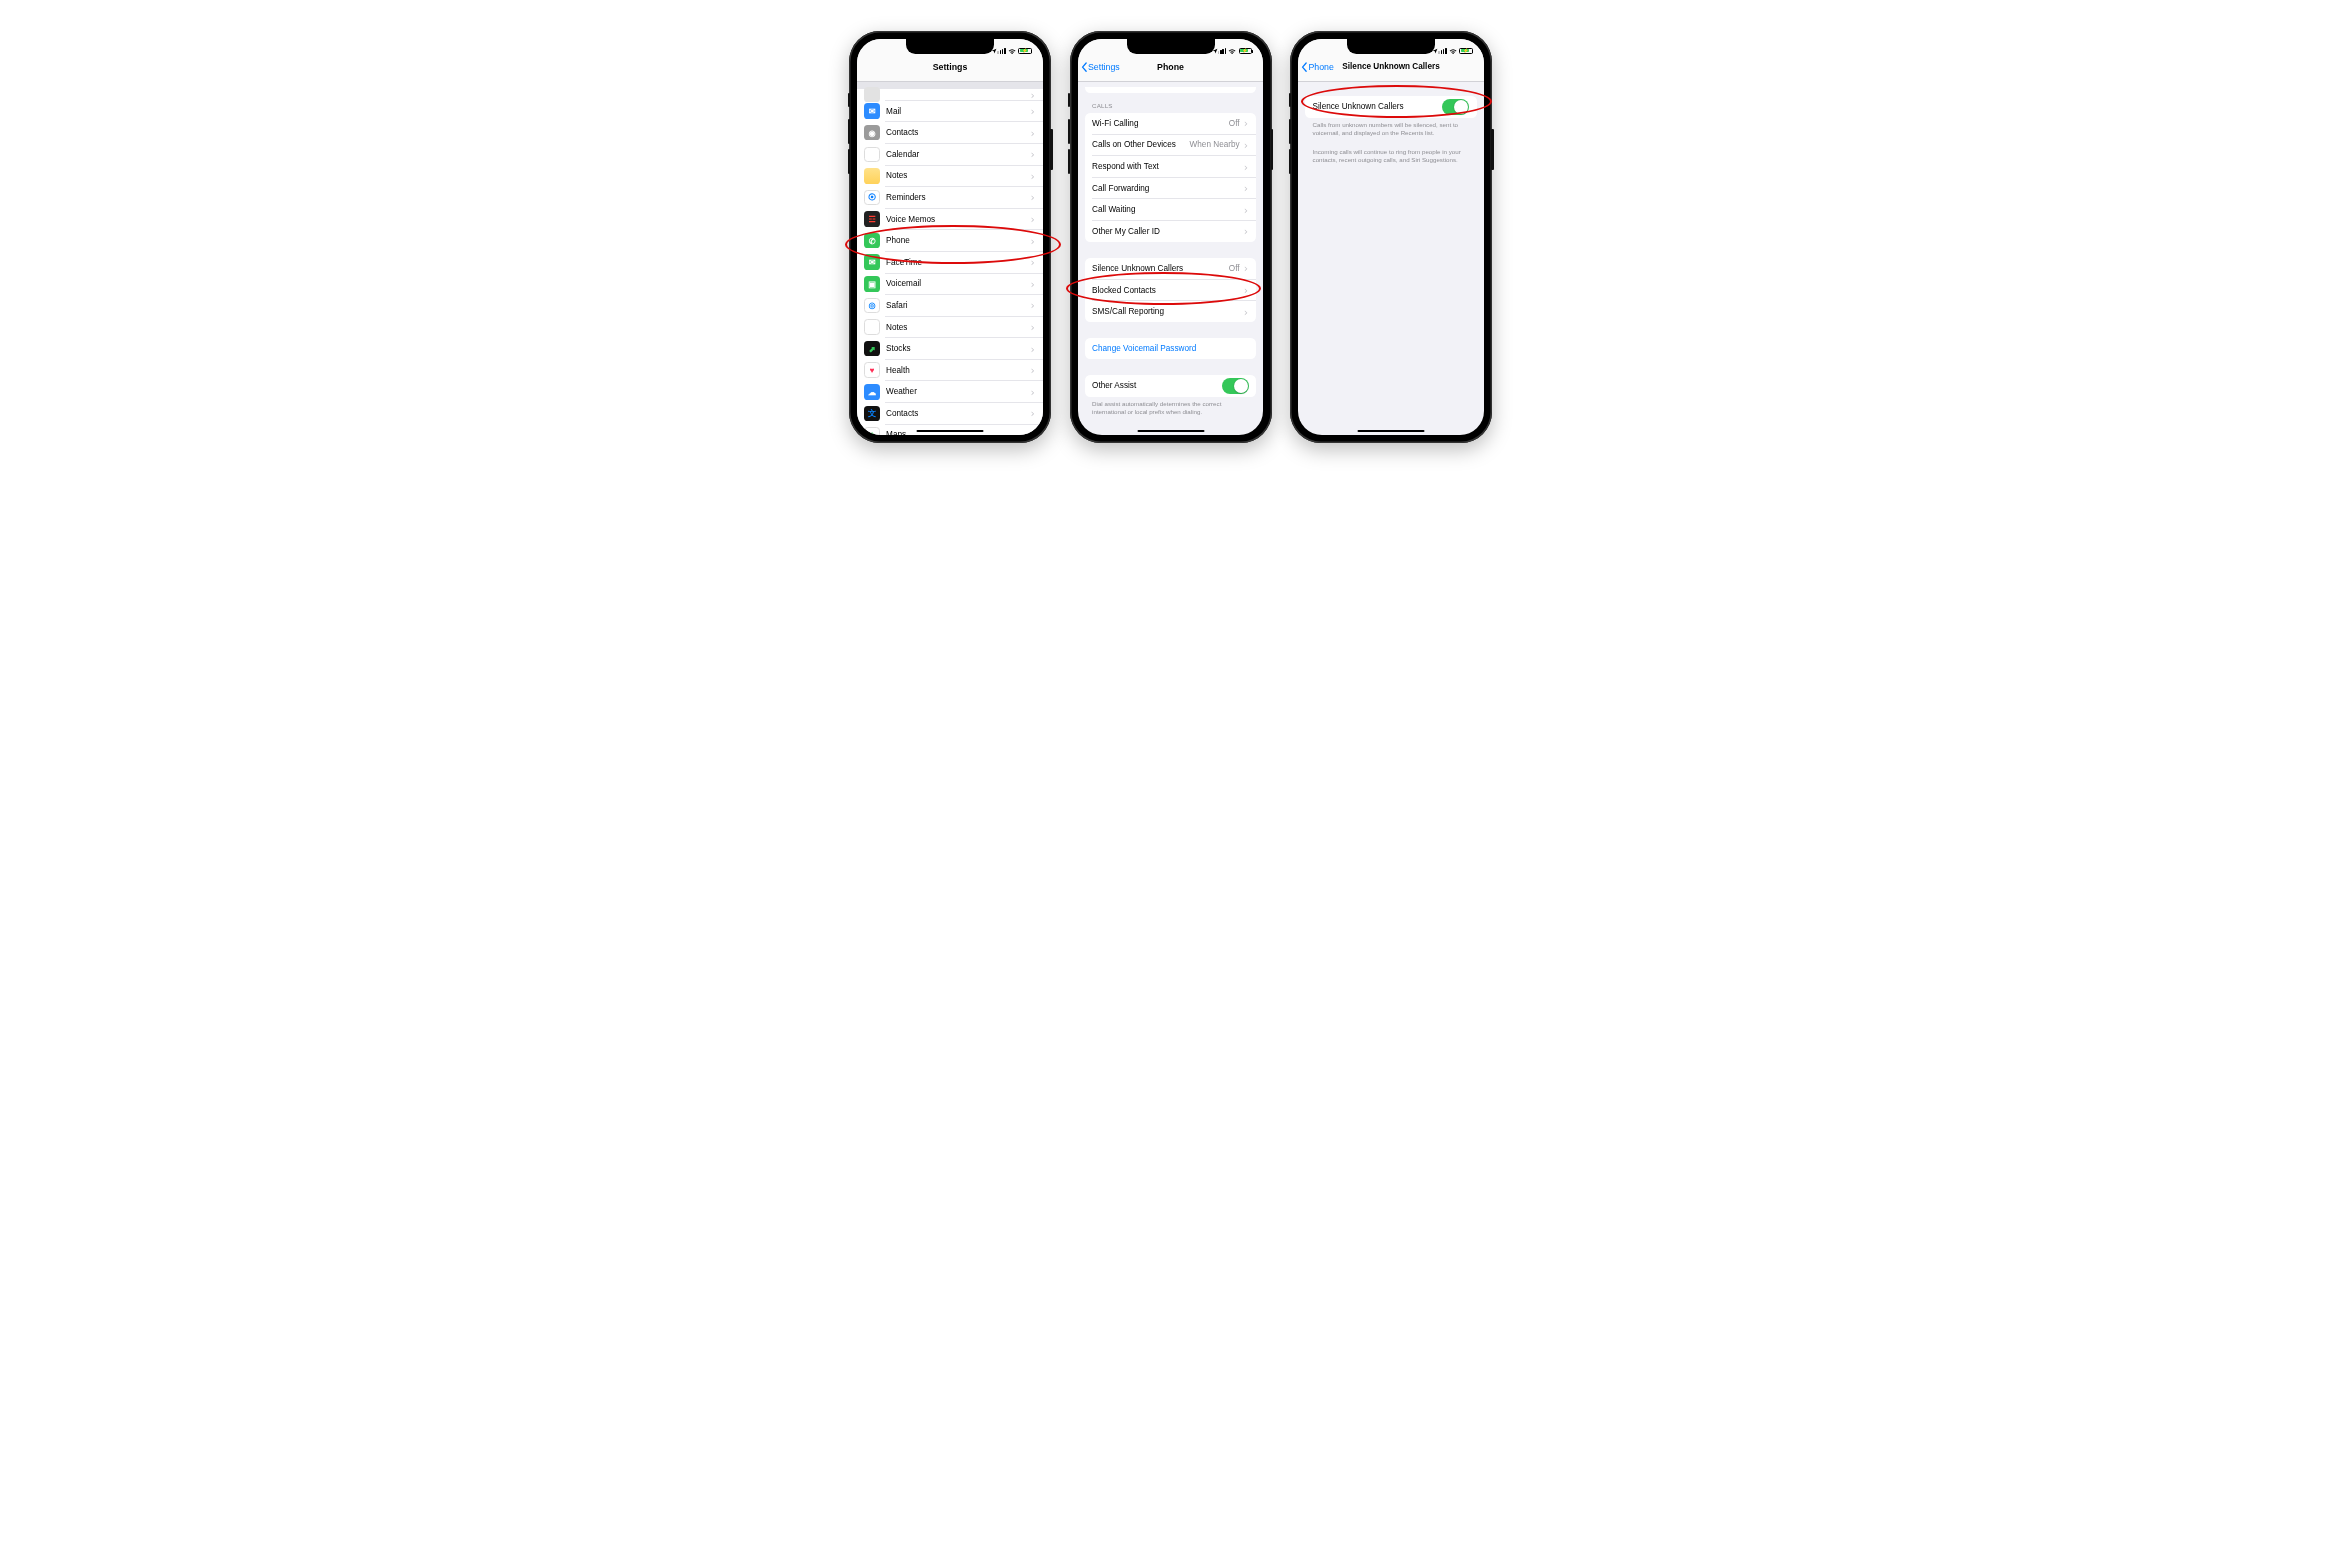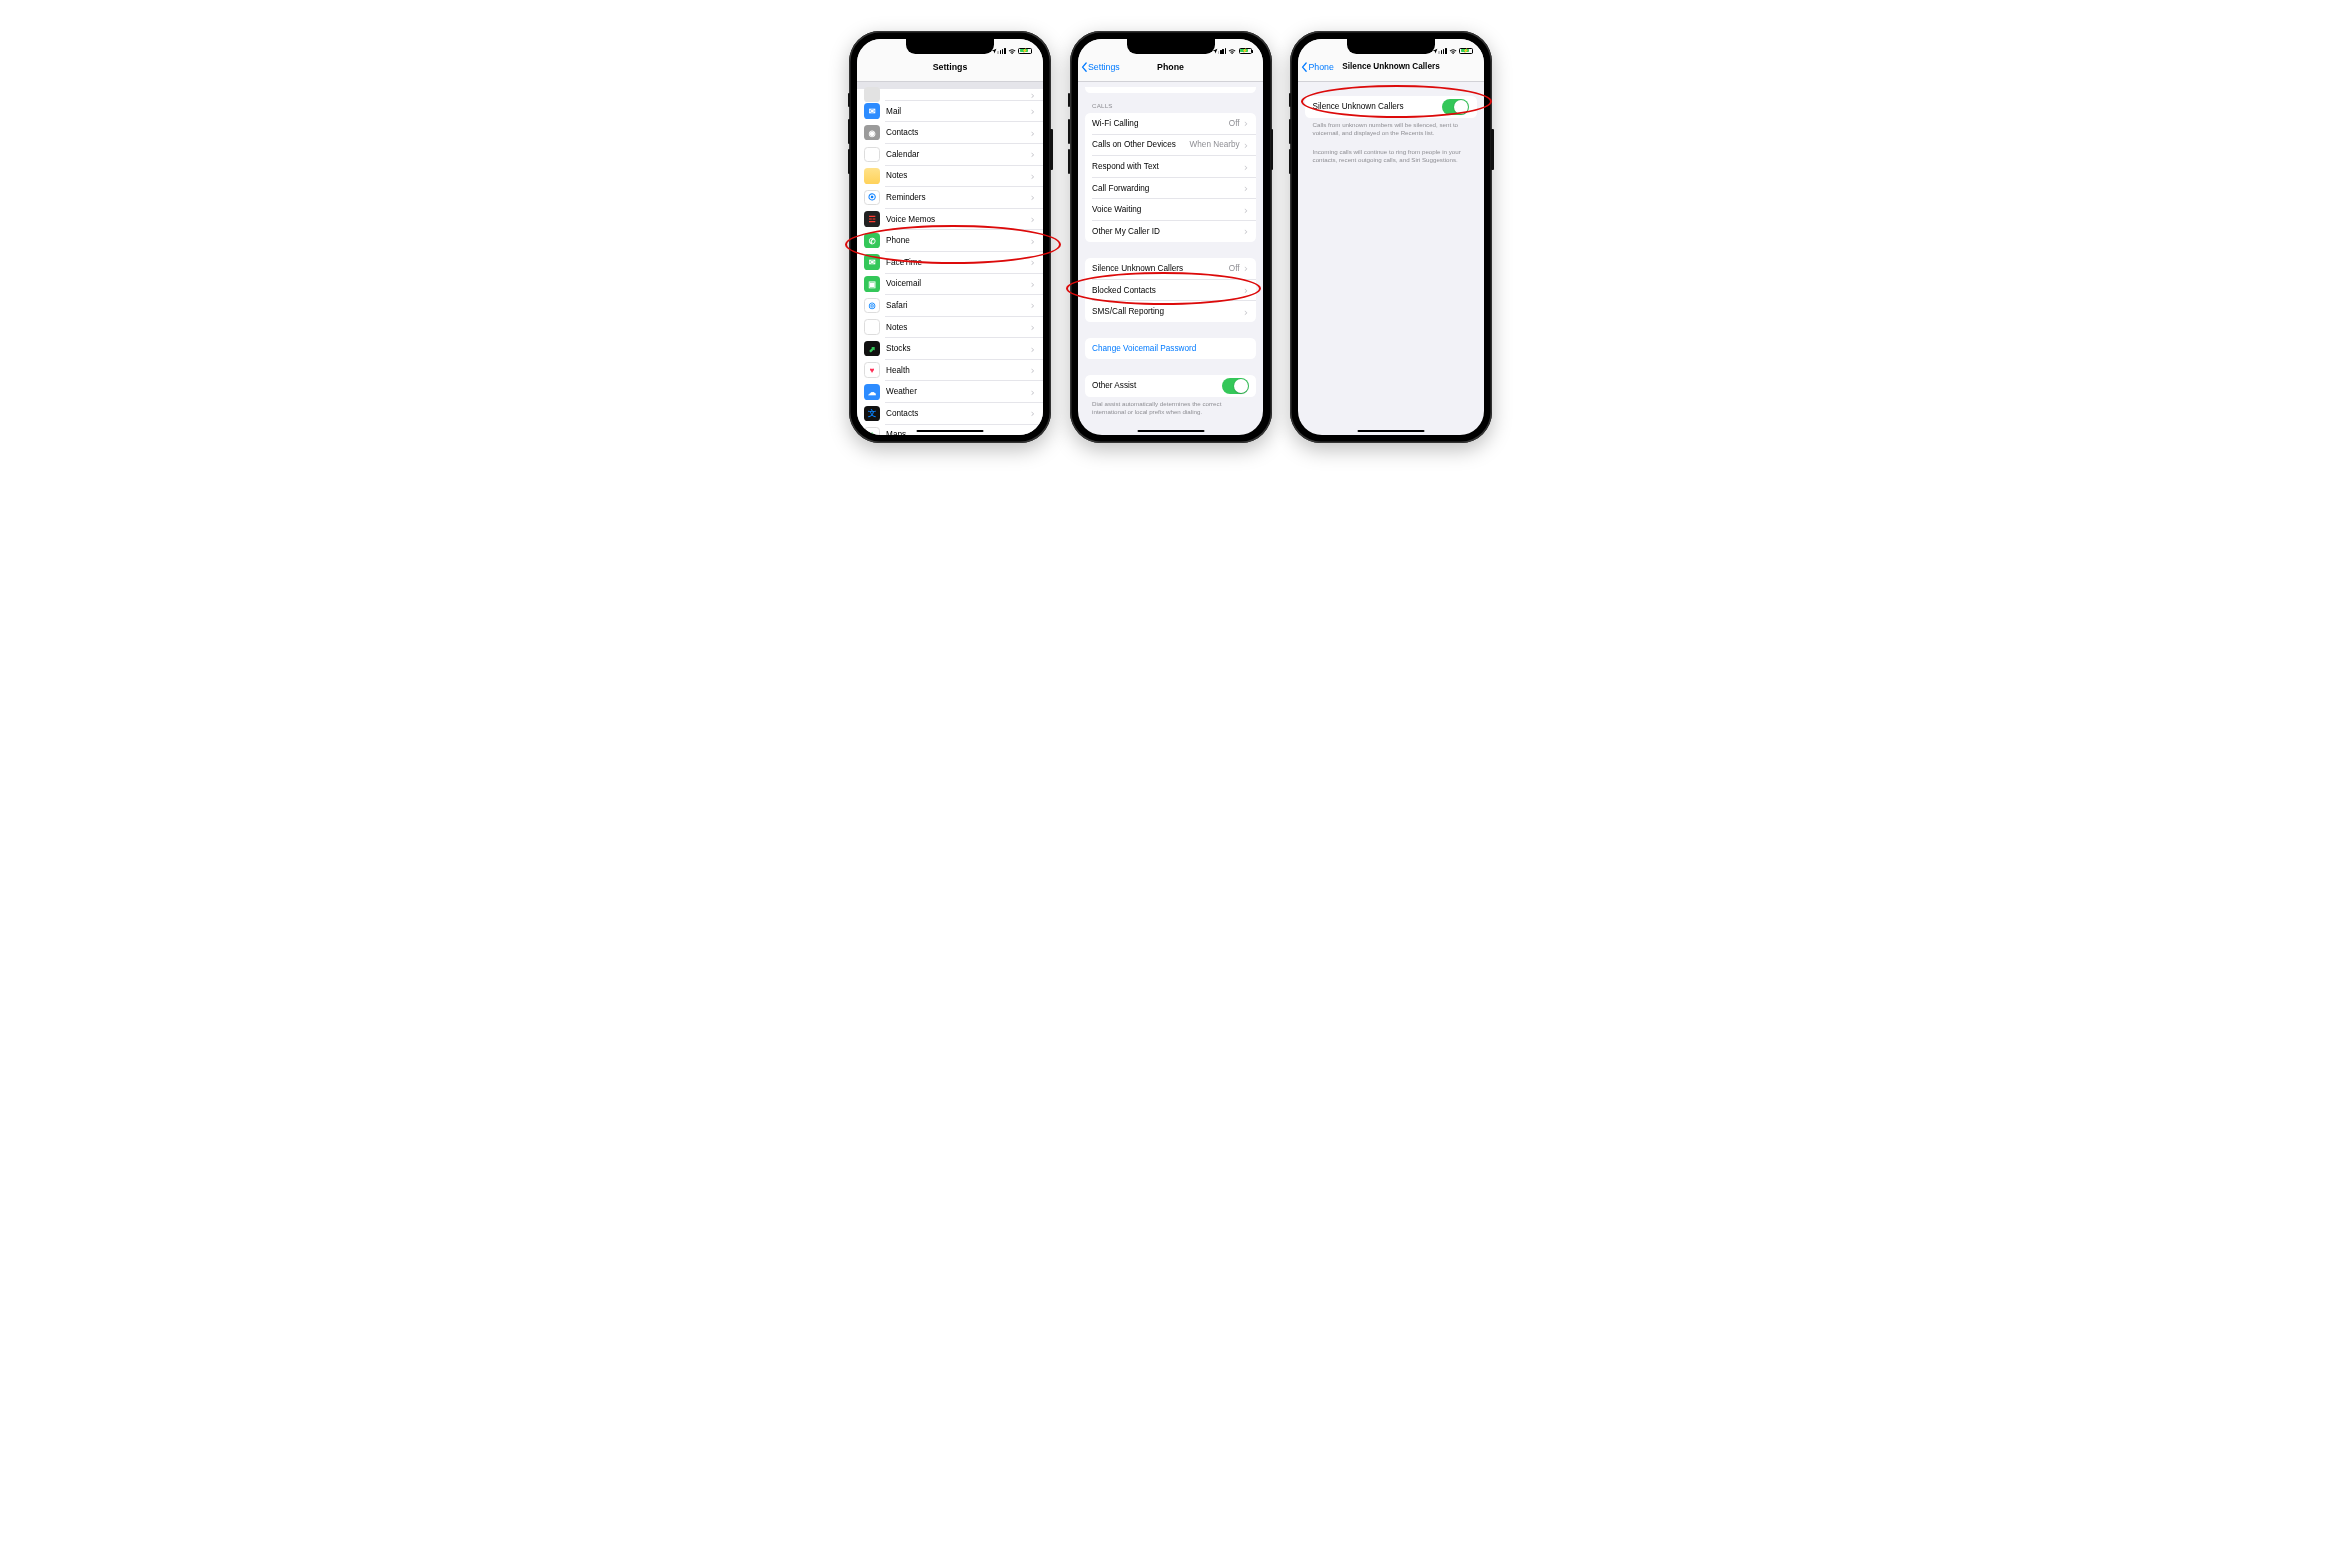--- a/index.html
+++ b/index.html
@@ -441,21 +441,21 @@
           <span class="label">Respond with Text</span>
           <span class="chev">›</span>
             <span class="sep"></span>
         </div>
         <div class="group-row">
           <span class="label">Call Forwarding</span>
           <span class="chev">›</span>
             <span class="sep"></span>
         </div>
         <div class="group-row">
-          <span class="label">Voice Waiting</span>
+          <span class="label">Call Waiting</span>
           <span class="chev">›</span>
             <span class="sep"></span>
         </div>
         <div class="group-row">
           <span class="label">Other My Caller ID</span>
           <span class="chev">›</span>
         </div>
       </div>
 
       <div style="height:15.5px"></div>

